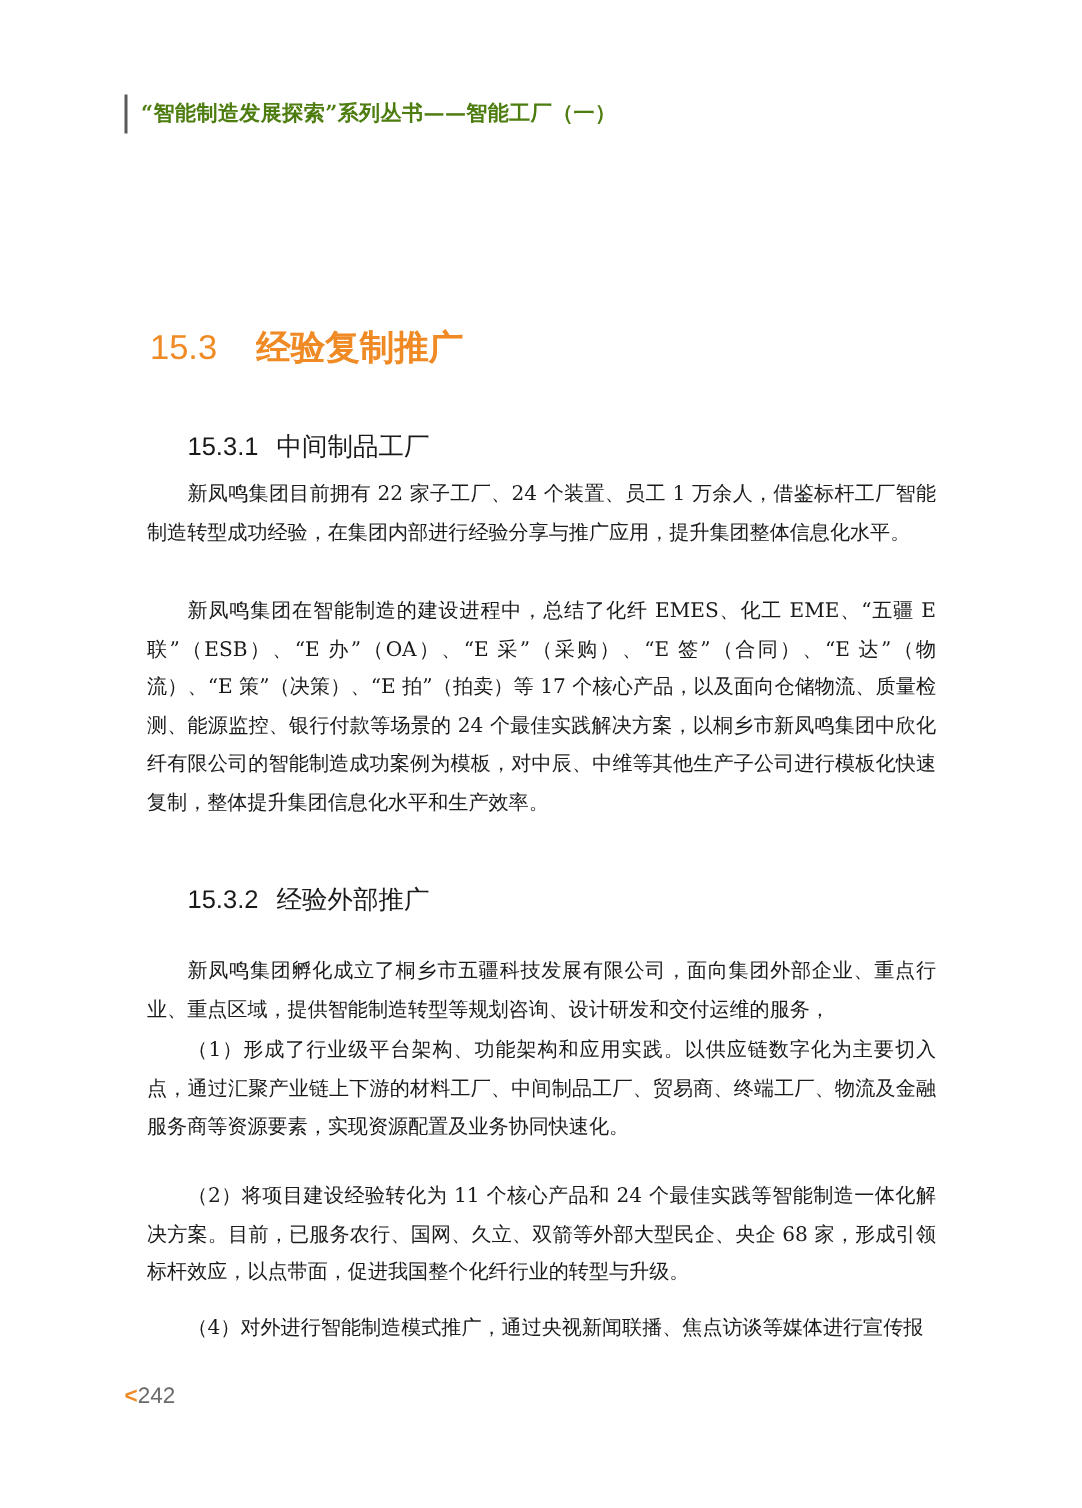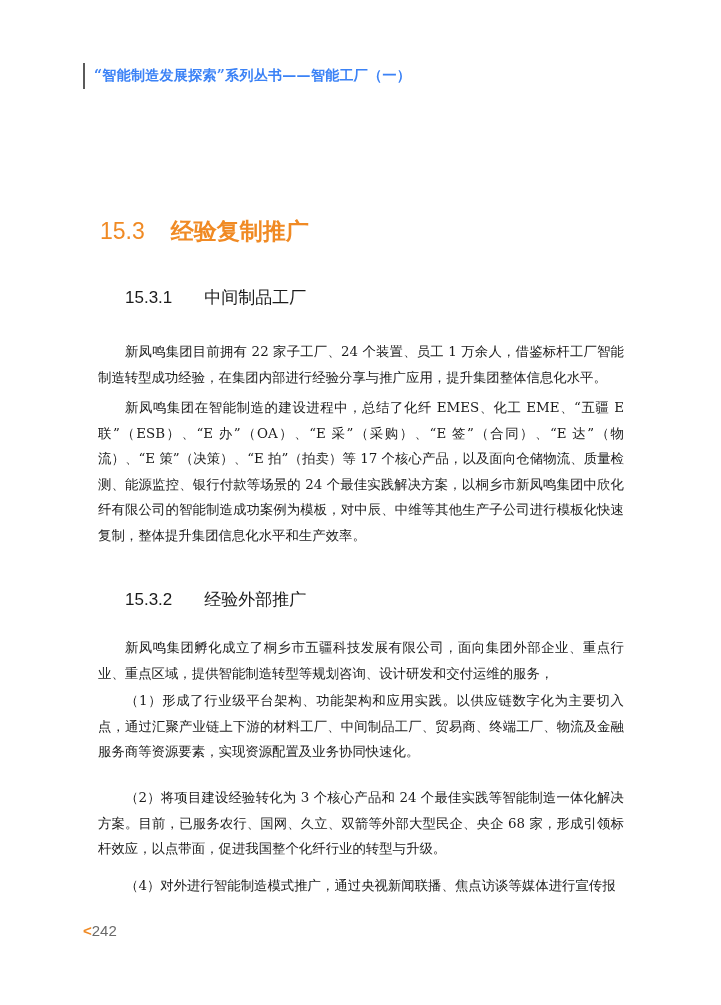--- a/index.html
+++ b/index.html
@@ -1,28 +1,28 @@
 <!DOCTYPE html>
 <html><head>
   <meta charset="utf-8">
   <style>
     html, body { margin: 0; padding: 0; background: #ffffff; }
     body { width: 721px; height: 1005px; position: relative; overflow: hidden;
            font-family: "DejaVu Serif", "Liberation Serif", serif; color: #1a1a1a; }
     .running-head { position: absolute; left: 83px; top: 63px; height: 26px; display: flex; align-items: center; }
     .running-head .bar { width: 2px; height: 26px; background: #5a5a5a; margin-right: 9px; }
-    .running-head .txt { color: #3b82f6; font-weight: bold; font-size: 14px; letter-spacing: 0.3px;
+    .running-head .txt { color: #4d7c0f; font-weight: bold; font-size: 14px; letter-spacing: 0.3px;
                          font-family: "DejaVu Serif", "Liberation Serif", serif; white-space: nowrap; }
     .h1 { position: absolute; left: 100px; top: 200px; font-family: "Liberation Sans", "DejaVu Sans", sans-serif;
           color: #f08a24; font-size: 23px; font-weight: normal; white-space: nowrap; margin-top: 16px; }
     .h1 .num { margin-right: 26px; }
     .h1 .title { font-weight: bold; }
     .h2 { position: absolute; left: 125px; font-family: "Liberation Sans", "DejaVu Sans", sans-serif;
           color: #1a1a1a; font-size: 17px; white-space: nowrap; }
-    .h2 .num { margin-right: 32px; }
+    .h2 .num { margin-right: 12px; }
     .para { position: absolute; left: 98px; width: 526px; font-size: 13.4px; line-height: 25.5px;
             text-indent: 27px; text-align: justify; text-justify: inter-character; margin: 0; }
     .pageno { position: absolute; left: 83px; top: 922px; font-family: "Liberation Sans", "DejaVu Sans", sans-serif;
               font-size: 15px; color: #6a6a6a; }
     .pageno .lt { color: #f08a24; font-weight: bold; }
   </style>
 </head>
 <body>
 
 <div class="running-head">
@@ -31,27 +31,27 @@
 </div>
 
 <div class="h1">
   <span class="num">15.3</span><span class="title">经验复制推广</span>
 </div>
 
 <div class="h2" style="top:286px;">
   <span class="num">15.3.1</span><span>中间制品工厂</span>
 </div>
 
-<p class="para" style="top:339px;">新凤鸣集团目前拥有 22 家子工厂、24 个装置、员工 1 万余人，借鉴标杆工厂智能制造转型成功经验，在集团内部进行经验分享与推广应用，提升集团整体信息化水平。</p>
+<p class="para" style="top:317px;">新凤鸣集团目前拥有 22 家子工厂、24 个装置、员工 1 万余人，借鉴标杆工厂智能制造转型成功经验，在集团内部进行经验分享与推广应用，提升集团整体信息化水平。</p>
 <p class="para" style="top:395px;">新凤鸣集团在智能制造的建设进程中，总结了化纤 EMES、化工 EME、“五疆 E 联”（ESB）、“E 办”（OA）、“E 采”（采购）、“E 签”（合同）、“E 达”（物流）、“E 策”（决策）、“E 拍”（拍卖）等 17 个核心产品，以及面向仓储物流、质量检测、能源监控、银行付款等场景的 24 个最佳实践解决方案，以桐乡市新凤鸣集团中欣化纤有限公司的智能制造成功案例为模板，对中辰、中维等其他生产子公司进行模板化快速复制，整体提升集团信息化水平和生产效率。</p>
 
 <div class="h2" style="top:588px;">
   <span class="num">15.3.2</span><span>经验外部推广</span>
 </div>
 
 <p class="para" style="top:635px;">新凤鸣集团孵化成立了桐乡市五疆科技发展有限公司，面向集团外部企业、重点行业、重点区域，提供智能制造转型等规划咨询、设计研发和交付运维的服务，</p>
 <p class="para" style="top:688px;">（1）形成了行业级平台架构、功能架构和应用实践。以供应链数字化为主要切入点，通过汇聚产业链上下游的材料工厂、中间制品工厂、贸易商、终端工厂、物流及金融服务商等资源要素，实现资源配置及业务协同快速化。</p>
-<p class="para" style="top:785px;">（2）将项目建设经验转化为 3 个核心产品和 24 个最佳实践等智能制造一体化解决方案。目前，已服务农行、国网、久立、双箭等外部大型民企、央企 68 家，形成引领标杆效应，以点带面，促进我国整个化纤行业的转型与升级。</p>
+<p class="para" style="top:785px;">（2）将项目建设经验转化为 11 个核心产品和 24 个最佳实践等智能制造一体化解决方案。目前，已服务农行、国网、久立、双箭等外部大型民企、央企 68 家，形成引领标杆效应，以点带面，促进我国整个化纤行业的转型与升级。</p>
 <p class="para" style="top:873px;">（4）对外进行智能制造模式推广，通过央视新闻联播、焦点访谈等媒体进行宣传报</p>
 
 <div class="pageno">
   <span class="lt">&lt;</span><span>242</span>
 </div>
 
 </body></html>

